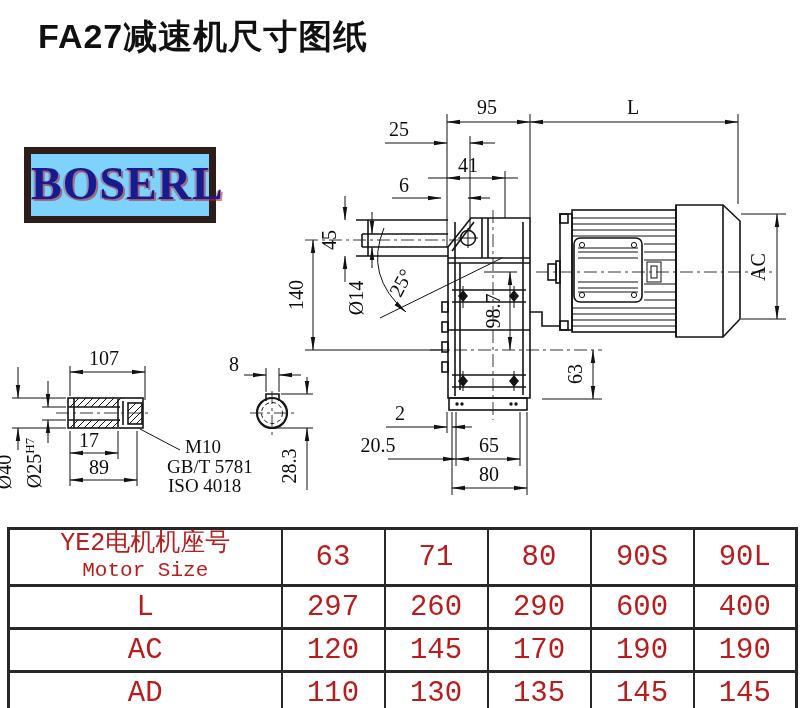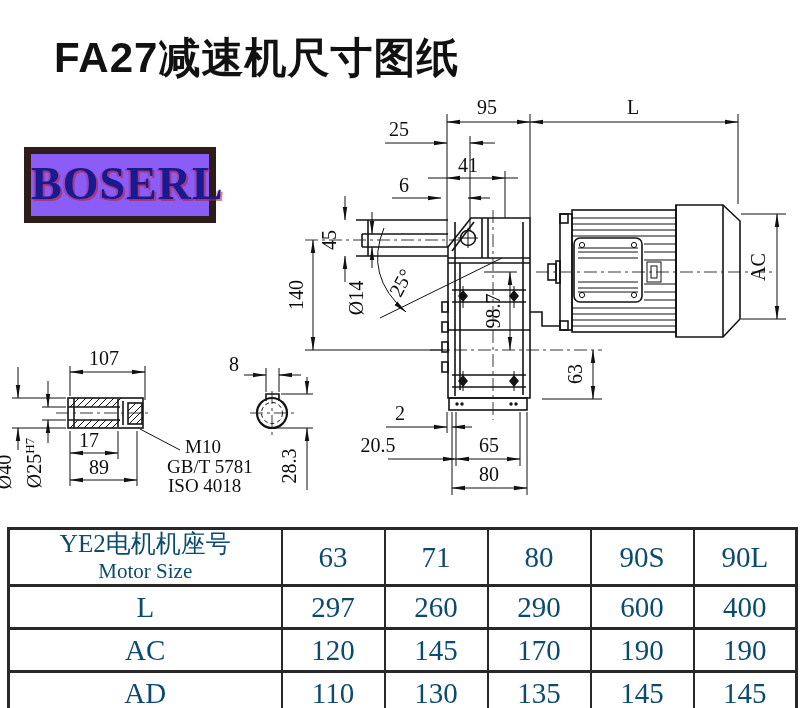--- a/index.html
+++ b/index.html
@@ -1,28 +1,28 @@
 <!DOCTYPE html>
 <html><head>
 <meta charset="utf-8">
 <style>
   html,body{margin:0;padding:0;background:#fff;width:800px;height:708px;overflow:hidden}
   .stage{position:relative;width:800px;height:708px;background:#fff;font-family:"Liberation Sans",sans-serif}
-  .title{position:absolute;left:38px;top:14px;font-size:42px;font-weight:bold;color:#111;letter-spacing:1px;margin:16px;font-family:"Liberation Sans",sans-serif}
-  .logo{position:absolute;left:24px;top:147px;width:178px;height:62px;border:7px solid #2d1c18;background:#8b5cf6;text-align:left}
+  .title{position:absolute;left:38px;top:14px;font-size:34px;font-weight:bold;color:#111;letter-spacing:1px;margin:0;font-family:"Liberation Sans",sans-serif}
+  .logo{position:absolute;left:24px;top:147px;width:178px;height:62px;border:7px solid #2d1c18;background:#7dd3fc;text-align:left}
   .logo span{display:inline-block;line-height:60px;font-family:"Liberation Serif",serif;font-weight:600;font-size:46px;color:#181b8f;letter-spacing:1px;text-shadow:2px 2px 0 rgba(190,25,40,.55),-2px 1px 0 rgba(190,25,40,.35)}
   svg.draw{position:absolute;left:0;top:0}
   .thin{stroke:#111;stroke-width:1;fill:none}
   .med{stroke:#141414;stroke-width:1.6;fill:none}
   .th2{stroke:#141414;stroke-width:2.2;fill:none}
   .cl{stroke:#222;stroke-width:.9;fill:none;stroke-dasharray:13 4 3 4}
   text.dt{font-family:"Liberation Serif",serif;font-size:20px;fill:#0d0d0d}
   text.sm{font-family:"Liberation Serif",serif;font-size:19px;fill:#0d0d0d}
   table.size{position:absolute;left:7px;top:527px;border-collapse:collapse;table-layout:fixed;width:788px;background:#fff}
-  table.size td{border:2px solid #282828;text-align:center;vertical-align:middle;color:#0c4a6e;font-family:Liberation Serif, serif;font-size:29px;padding:0}
+  table.size td{border:2px solid #282828;text-align:center;vertical-align:middle;color:#b91c1c;font-family:Liberation Mono, monospace;font-size:29px;padding:0}
   table.size{border:3px solid #282828}
   tr.hd td{height:54px}
   tr.dr td{height:40px;border-top-width:3px}
   .hl1{font-size:25px;line-height:28px}
   .hl2{font-size:21px;line-height:26px}
 </style>
 </head>
 <body>
 
 <div class="stage">

